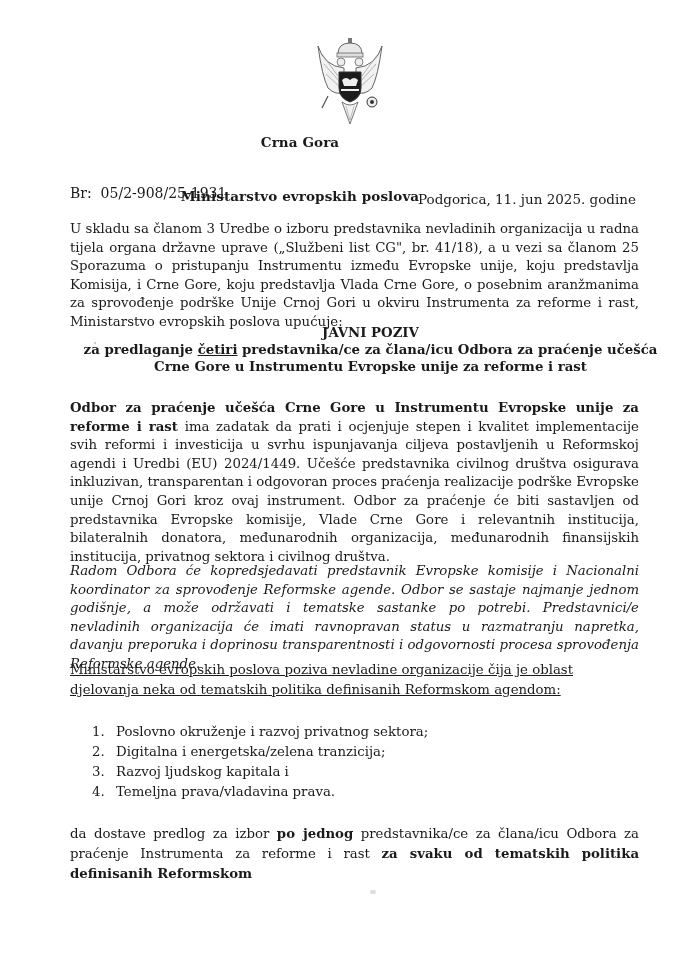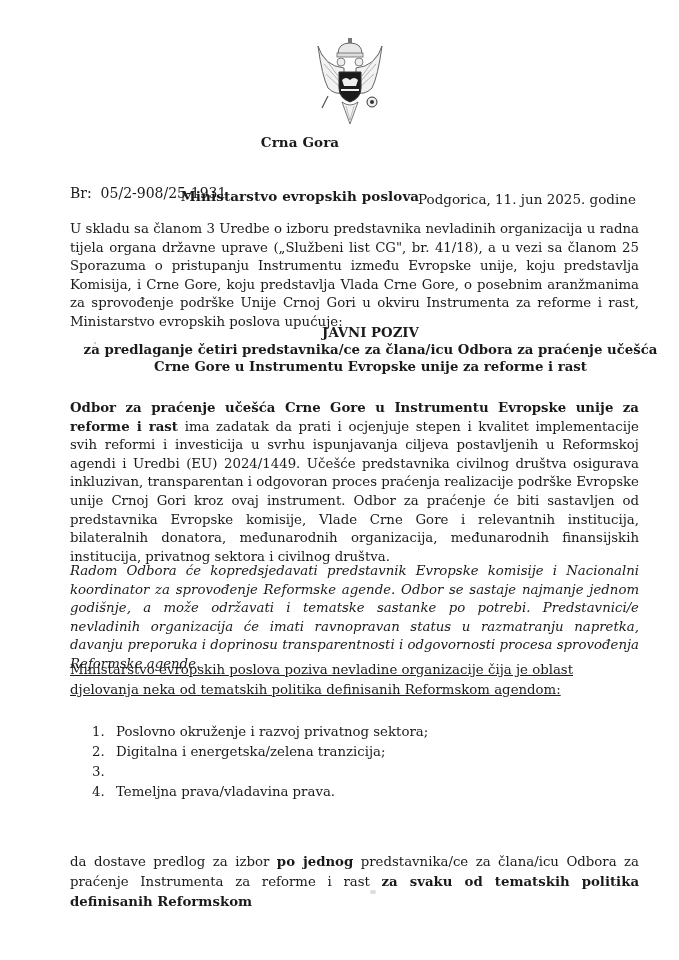--- a/index.html
+++ b/index.html
@@ -16,37 +16,37 @@
   .ref { position: absolute; top: 185px; left: 70px; font-size: 14px; }
   .date { position: absolute; top: 191px; right: 43px; font-size: 13.5px; }
 
   .para {
     position: absolute; left: 70px; width: 569px;
     font-size: 13.3px; line-height: 18.6px; text-align: justify;
   }
   .p1 { top: 220px; }
   .it { }
   .b { font-weight: bold; }
-  .u { }
+  .u { text-decoration: underline; }
 
   .title-block {
     position: absolute; left: 60px; width: 579px; top: 324px;
     text-align: center; font-weight: bold; font-size: 13.3px; line-height: 17.2px; margin-left: 21px;
   }
 
   .p2 { top: 399px; line-height: 18.6px; }
   .p3 { top: 562px; font-style: italic; line-height: 18.6px; }
   .p4 { top: 660px; line-height: 20px; text-align: left; text-decoration: underline; }
   .list {
     position: absolute; left: 92px; top: 722px; margin: 0; padding: 0; list-style: none;
     font-size: 13.3px; line-height: 20px;
   }
   .list li { display: flex; }
   .list .num { width: 24px; }
-  .p5 { top: 824px; line-height: 20px; margin-top: 28px; }
+  .p5 { top: 824px; line-height: 20px; }
 
   .speck { position: absolute; left: 94px; top: 342px; width: 2px; height: 2px; background: #bbb; border-radius: 1px; }
   .speck2 { position: absolute; left: 370px; top: 890px; width: 6px; height: 4px; background: #ddd; border-radius: 2px; }
 </style>
 </head>
 <body>
 
 <div class="page">
 
   <svg class="crest" viewBox="0 0 72 92" xmlns="http://www.w3.org/2000/svg">
@@ -113,20 +113,21 @@
     <li>
         <span class="num">1.</span>
         <span>Poslovno okruženje i razvoj privatnog sektora;</span>
       </li>
     <li>
         <span class="num">2.</span>
         <span>Digitalna i energetska/zelena tranzicija;</span>
       </li>
     <li>
         <span class="num">3.</span>
+        <span>Razvoj ljudskog kapitala i</span>
       </li>
     <li>
         <span class="num">4.</span>
         <span>Temeljna prava/vladavina prava.</span>
       </li>
   </ol>
 
   <div class="para p5"><span>da dostave predlog za izbor </span><span class="b">po jednog</span><span> predstavnika/ce za člana/icu Odbora za praćenje Instrumenta za reforme i rast </span><span class="b">za svaku od tematskih politika definisanih Reformskom</span></div>
 
   <div class="speck2"></div>

